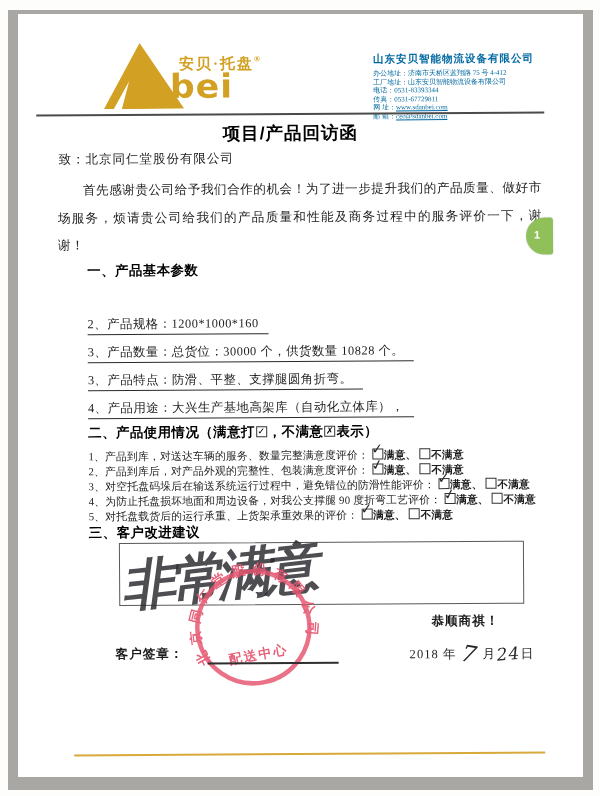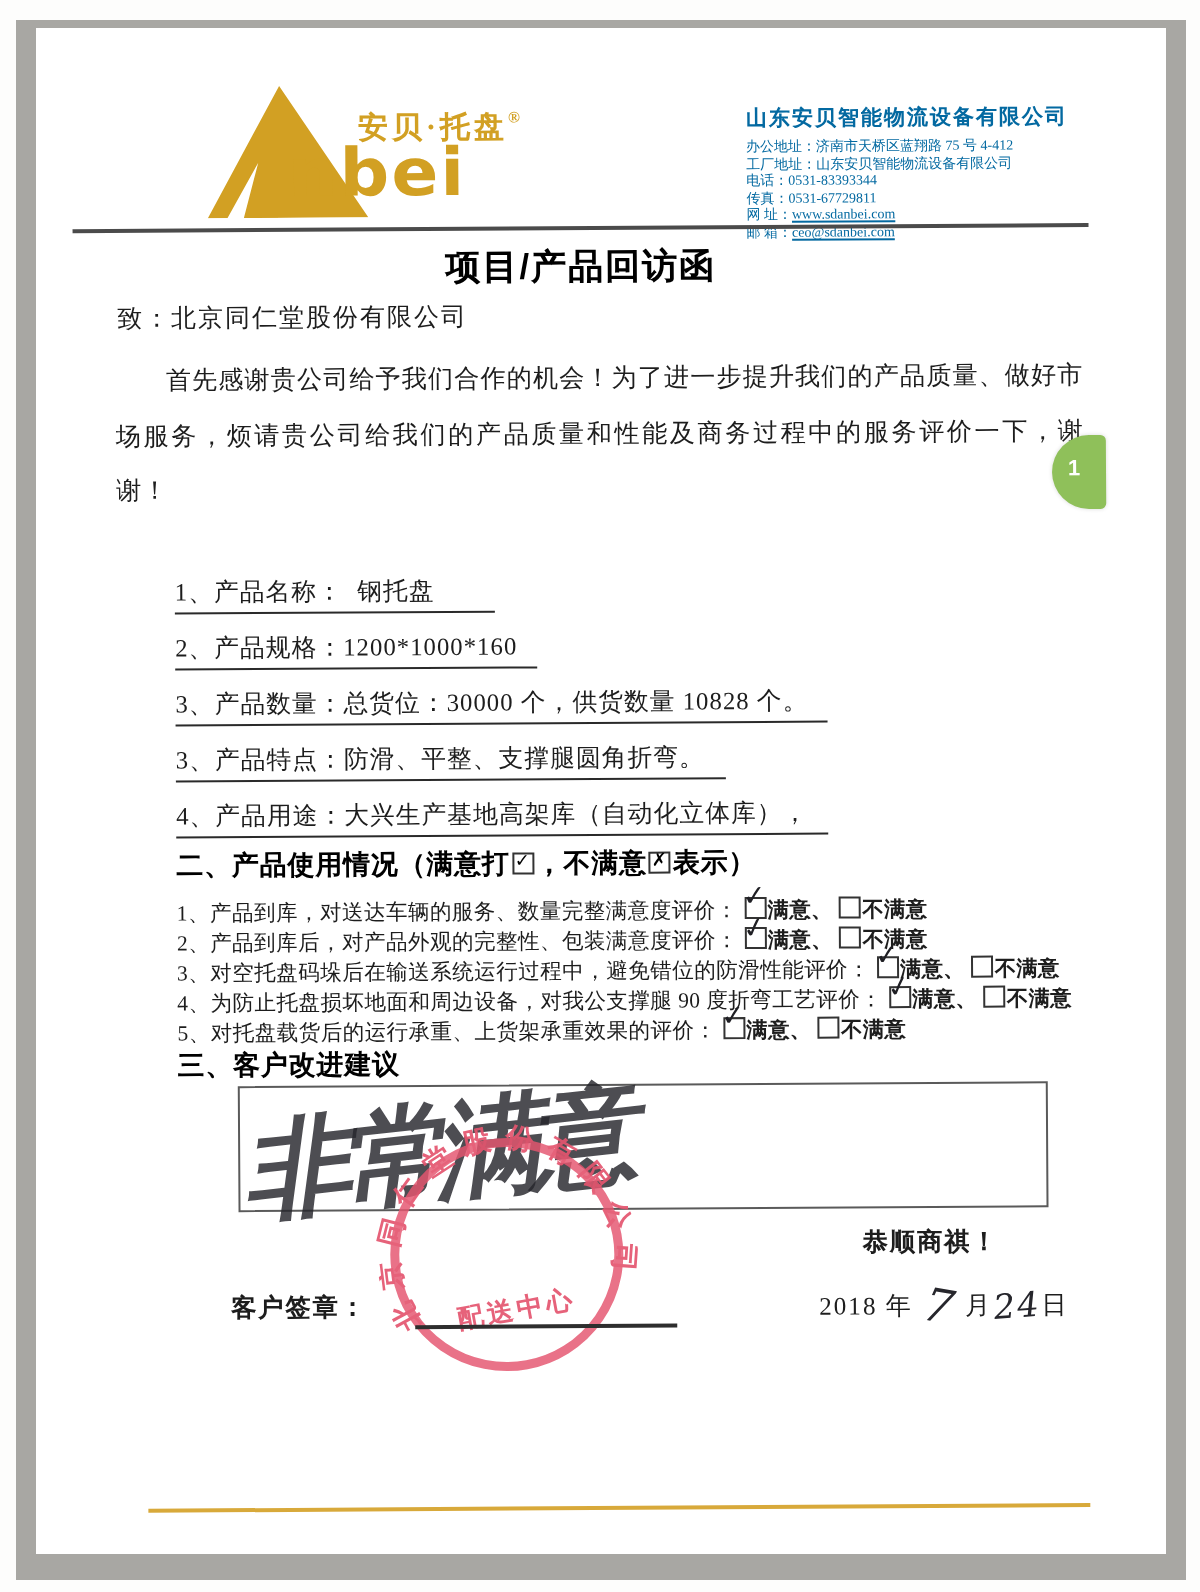--- a/index.html
+++ b/index.html
@@ -117,21 +117,21 @@
   <div id="title">项目/产品回访函</div>
 
   <div id="recipient">致：北京同仁堂股份有限公司</div>
 
   <p id="intro">首先感谢贵公司给予我们合作的机会！为了进一步提升我们的产品质量、做好市场服务，烦请贵公司给我们的产品质量和性能及商务过程中的服务评价一下，谢谢！</p>
 
   <div id="badge">
       <span>1</span>
     </div>
 
-  <div class="param" style="top:287px"><span class="ul" style="padding-right:30px">1、产品名称：  钢托盘</span></div>
+  <div class="h1" id="s1h">一、产品基本参数</div>
   <div class="param" style="top:315px"><span class="ul">2、产品规格：1200*1000*160</span></div>
   <div class="param" style="top:343px"><span class="ul">3、产品数量：总货位：30000 个，供货数量 10828 个。</span></div>
   <div class="param" style="top:371px"><span class="ul">3、产品特点：防滑、平整、支撑腿圆角折弯。</span></div>
   <div class="param" style="top:399px"><span class="ul">4、产品用途：大兴生产基地高架库（自动化立体库），</span></div>
 
   <div class="h1" id="s2h"><span>二、产品使用情况</span><span>（满意打</span><span class="cb print"><span class="mark">✓</span></span><span>，不满意</span><span class="cb print"><span class="mark">✗</span></span><span>表示）</span></div>
 
   <div class="usage" style="top:449px"><span>1、产品到库，对送达车辆的服务、数量完整满意度评价：</span><span class="cb"><span class="tick">✓</span></span><b>满意、</b><span class="cb"></span><b>不满意</b></div>
   <div class="usage" style="top:464px"><span>2、产品到库后，对产品外观的完整性、包装满意度评价：</span><span class="cb"><span class="tick">✓</span></span><b>满意、</b><span class="cb"></span><b>不满意</b></div>
   <div class="usage" style="top:479px"><span>3、对空托盘码垛后在输送系统运行过程中，避免错位的防滑性能评价：</span><span class="cb"><span class="tick">✓</span></span><b>满意、</b><span class="cb"></span><b>不满意</b></div>

